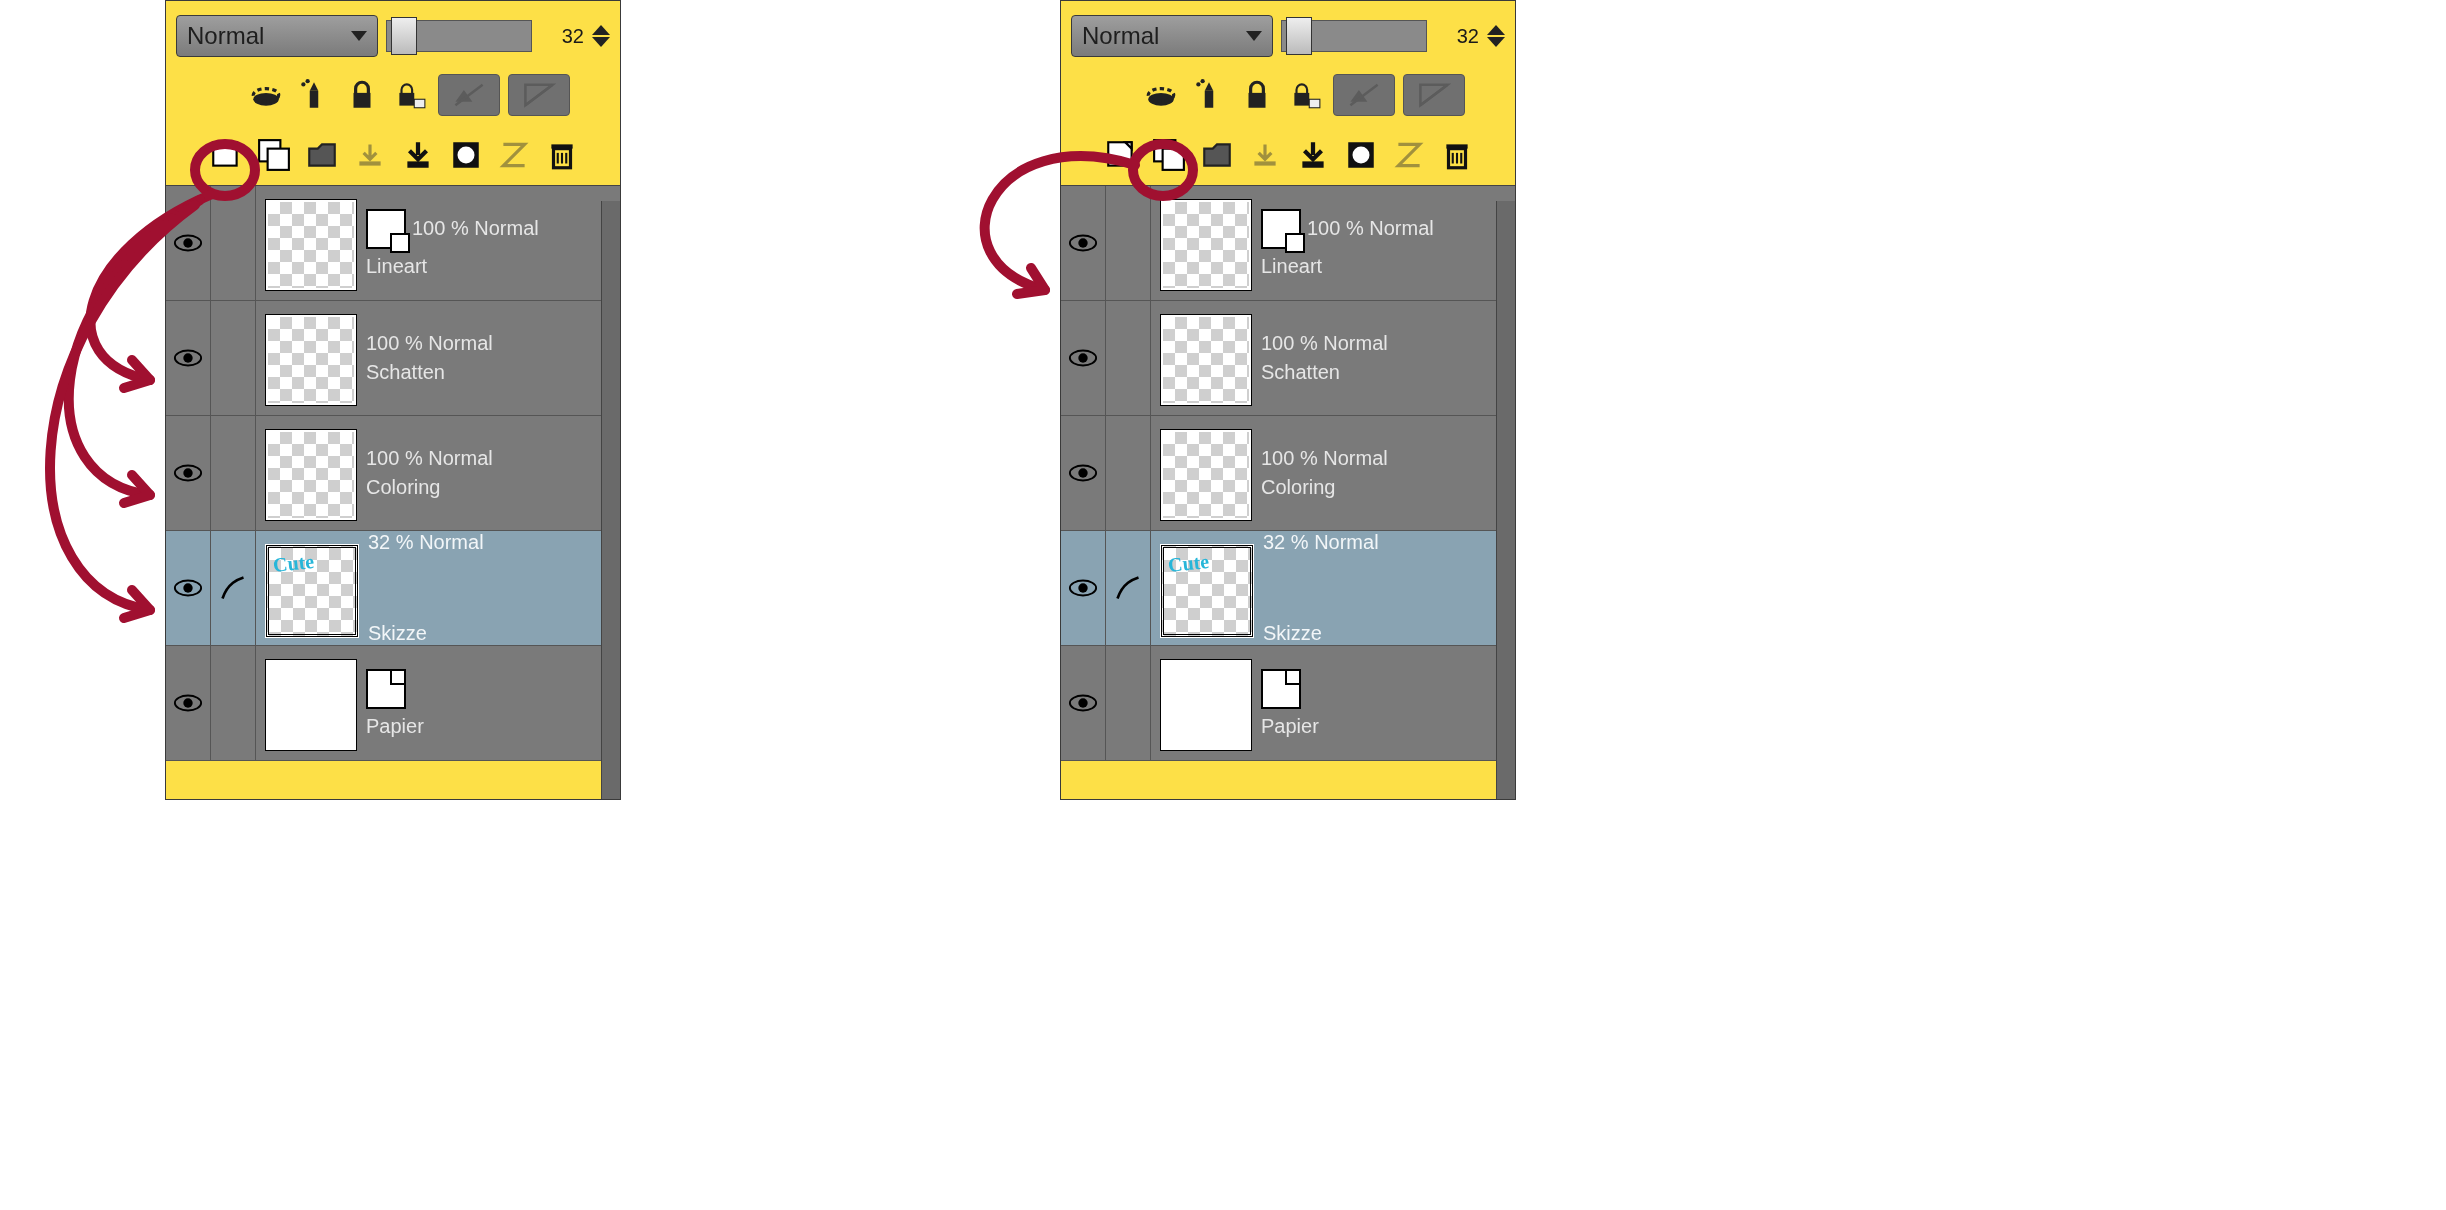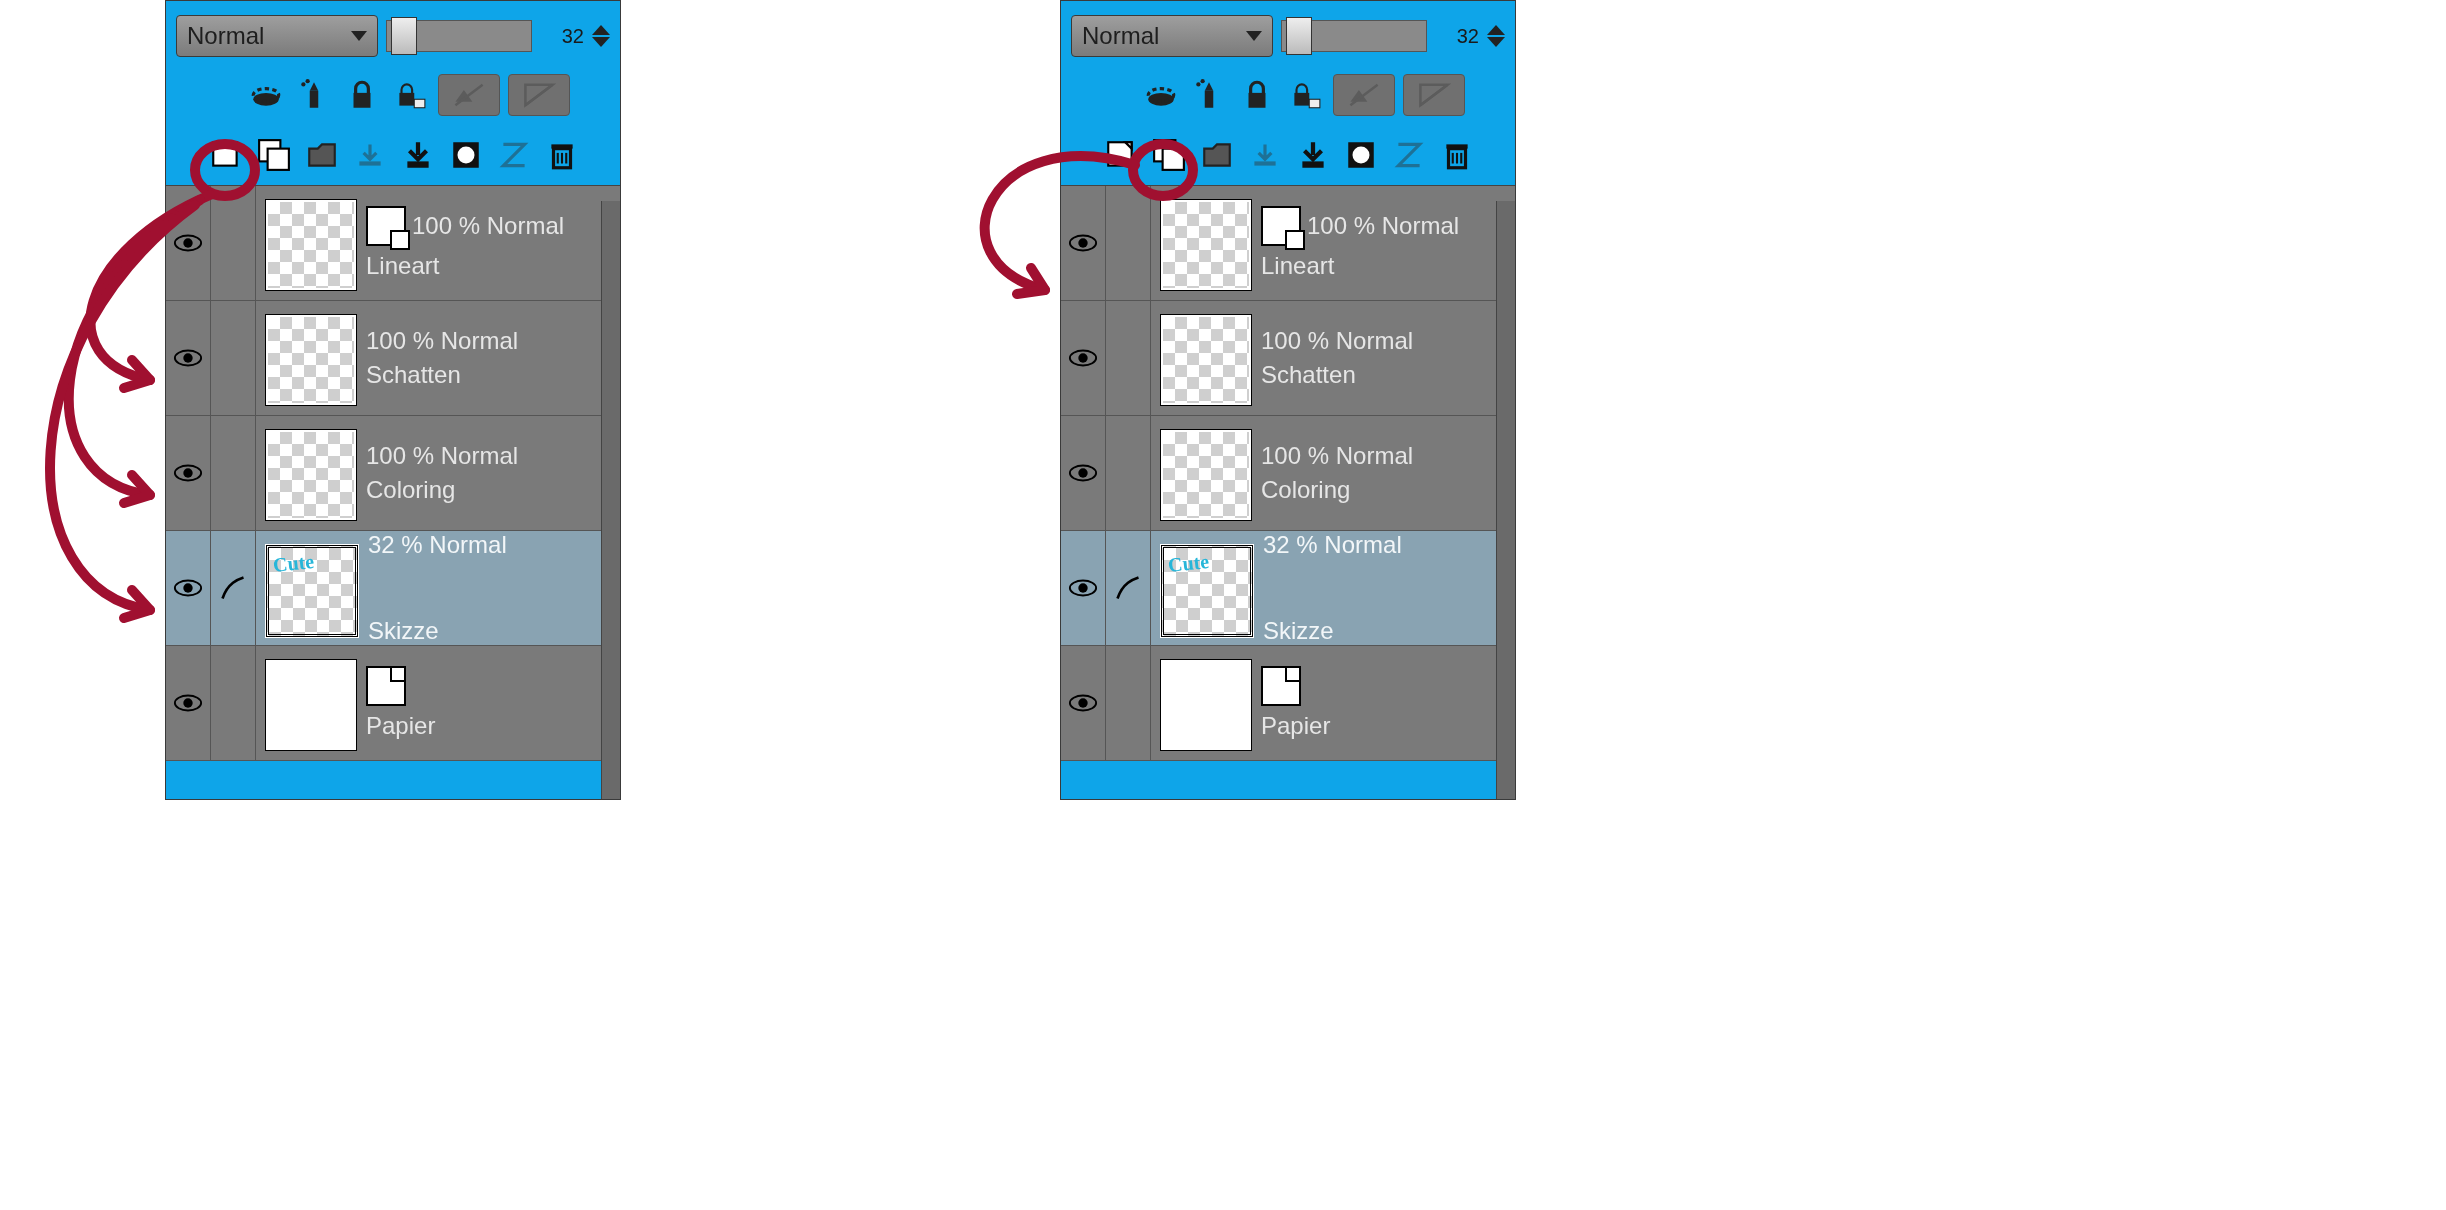--- a/index.html
+++ b/index.html
@@ -7,21 +7,21 @@
     padding: 0;
     background: #ffffff;
     font-family: "Segoe UI", Tahoma, sans-serif;
     width: 2446px;
     height: 1210px;
     position: relative;
   }
   .panel {
     position: absolute;
     width: 456px;
-    background: #0ea5e9;
+    background: #fde047;
     border: 1px solid #3a3a3a;
     box-sizing: border-box;
     padding-top: 6px;
   }
   
   .blend-row {
     display: flex;
     align-items: center;
     gap: 8px;
     padding: 8px 10px;
@@ -151,21 +151,21 @@
     font-size: 20px;
     transform: rotate(-6deg);
   }
   .layer-info {
     flex: 1;
     display: flex;
     flex-direction: column;
     justify-content: center;
     gap: 6px;
     color: #e6e6e6;
-    font-size: 24px;
+    font-size: 20px;
     overflow: hidden;
   }
   .layer.selected .layer-info { color: #f2f6f8; justify-content: space-between; }
   .layer-info .top { display:flex; align-items:center; gap:6px; white-space:nowrap;}
   .mini-icon {
     width: 36px; height: 36px;
     background: #fff;
     border: 2px solid #000;
     position: relative;
     flex: none;

